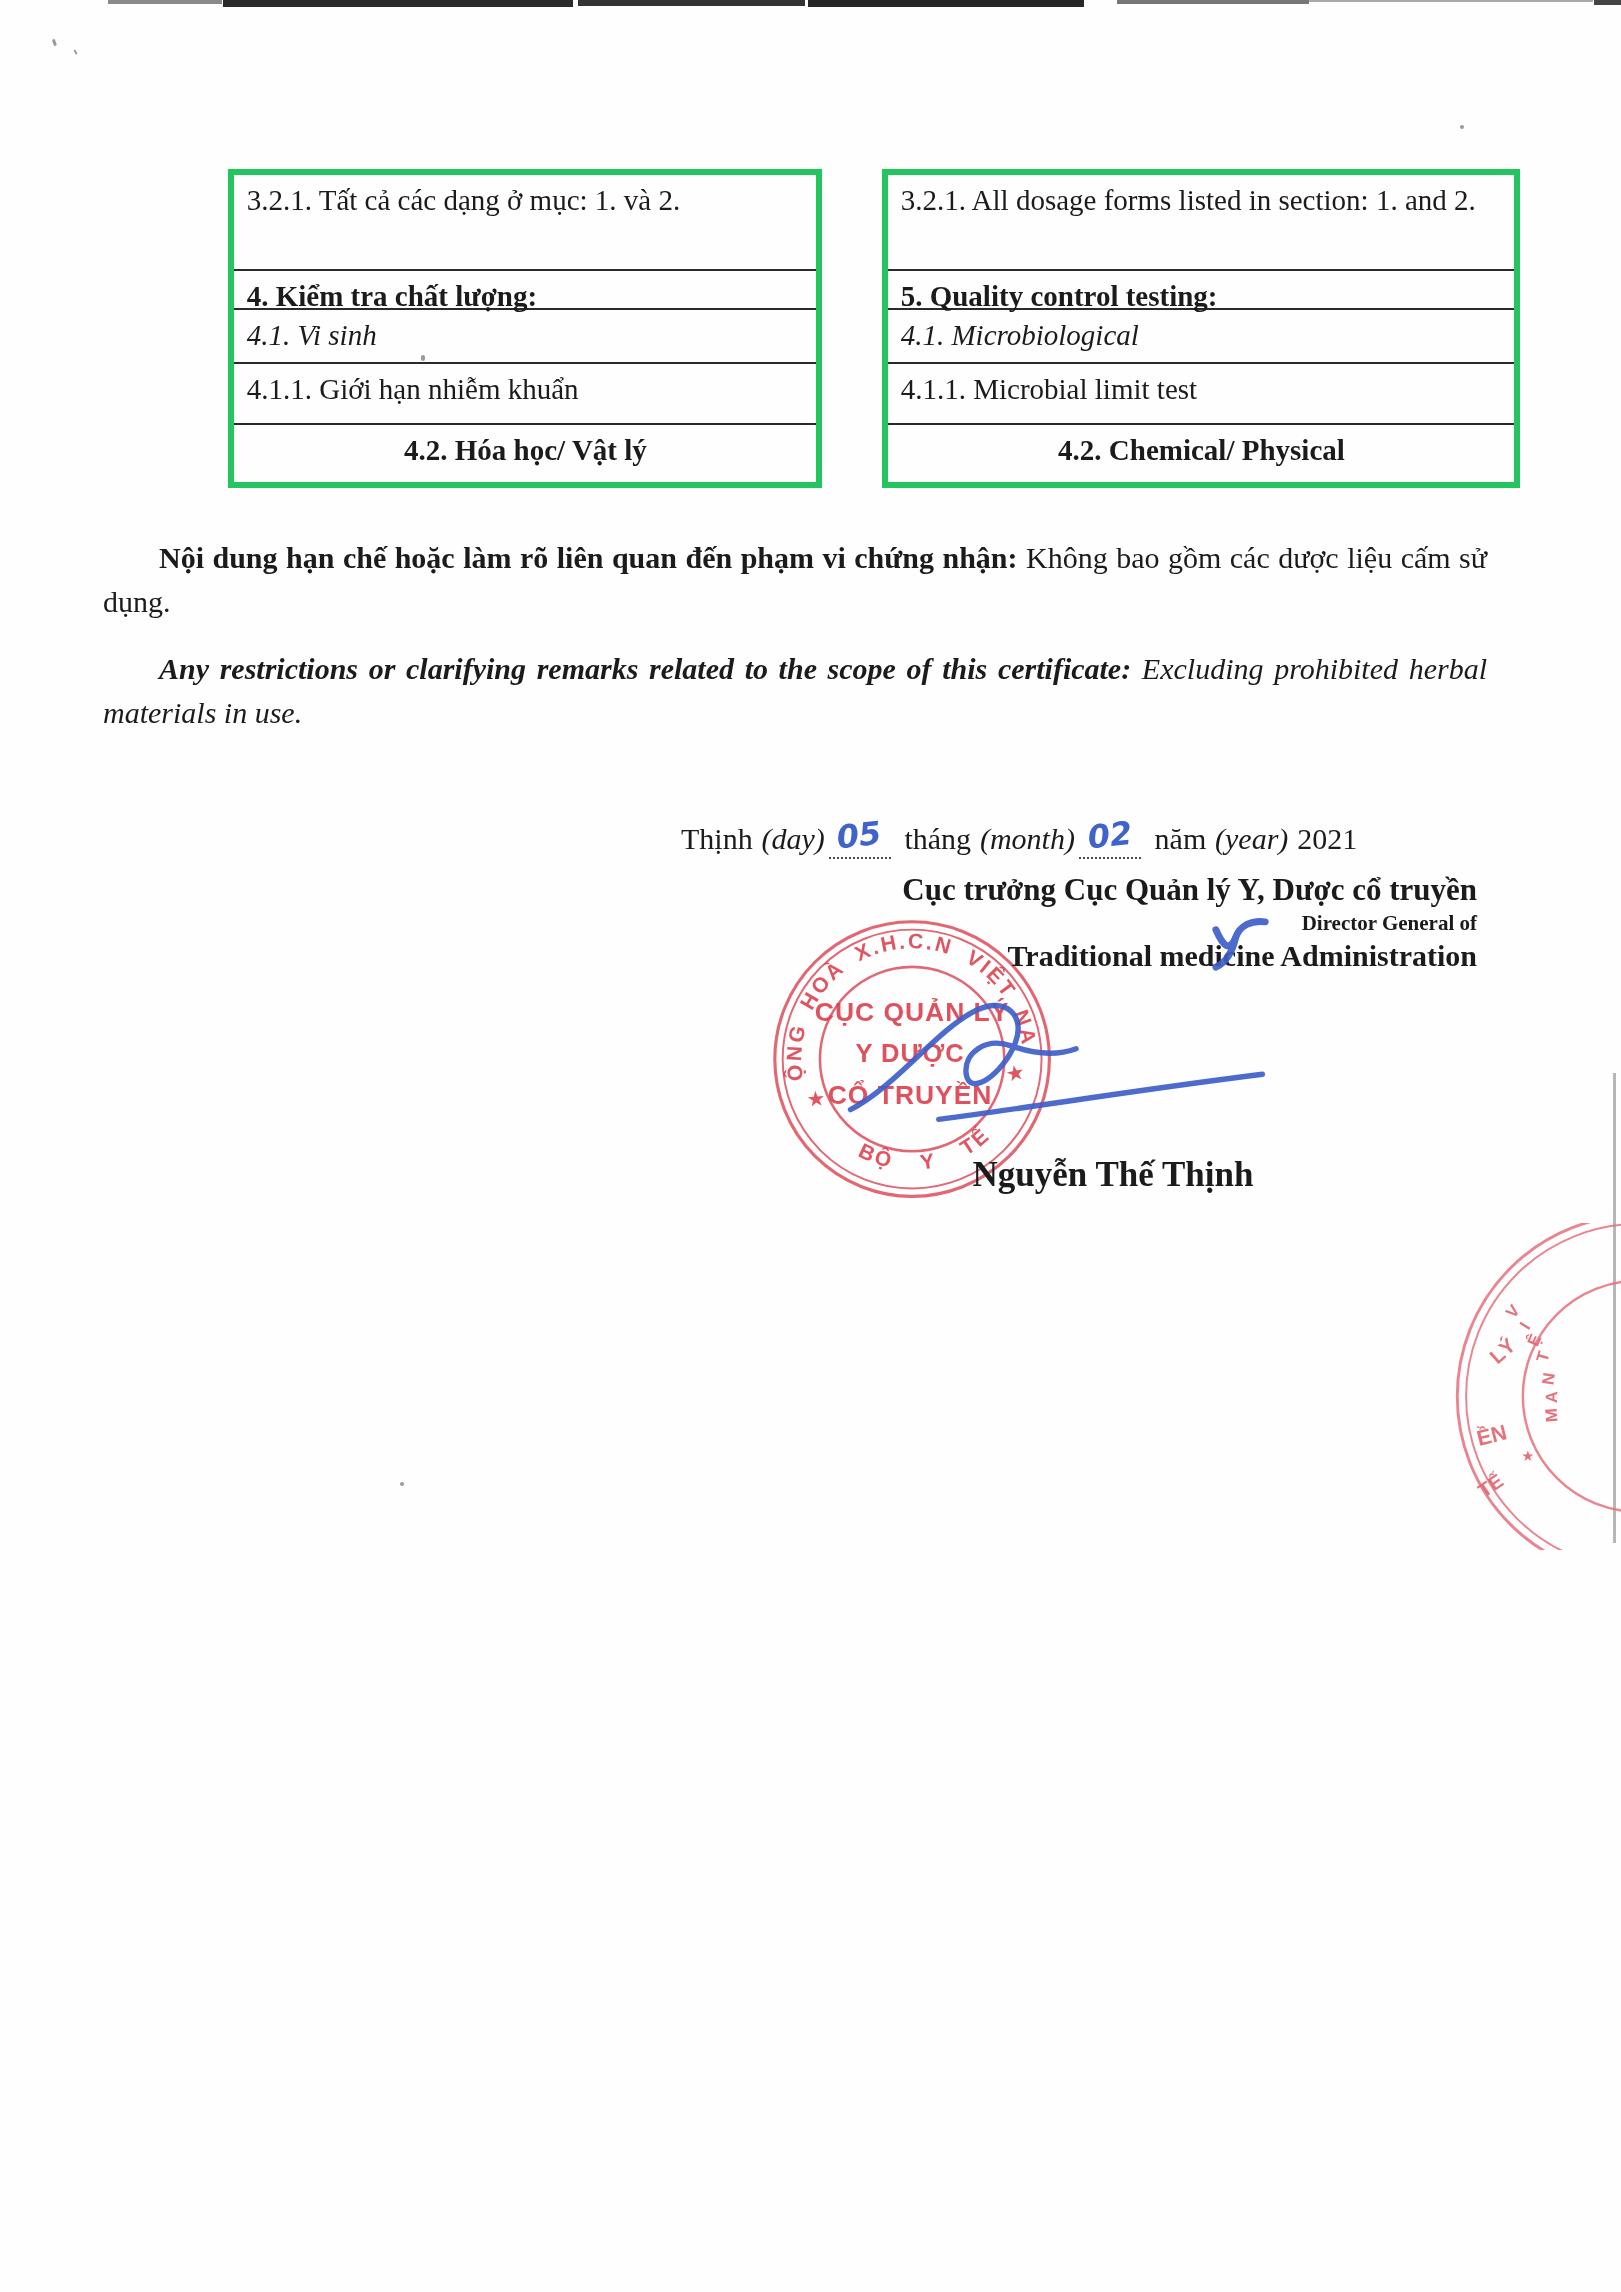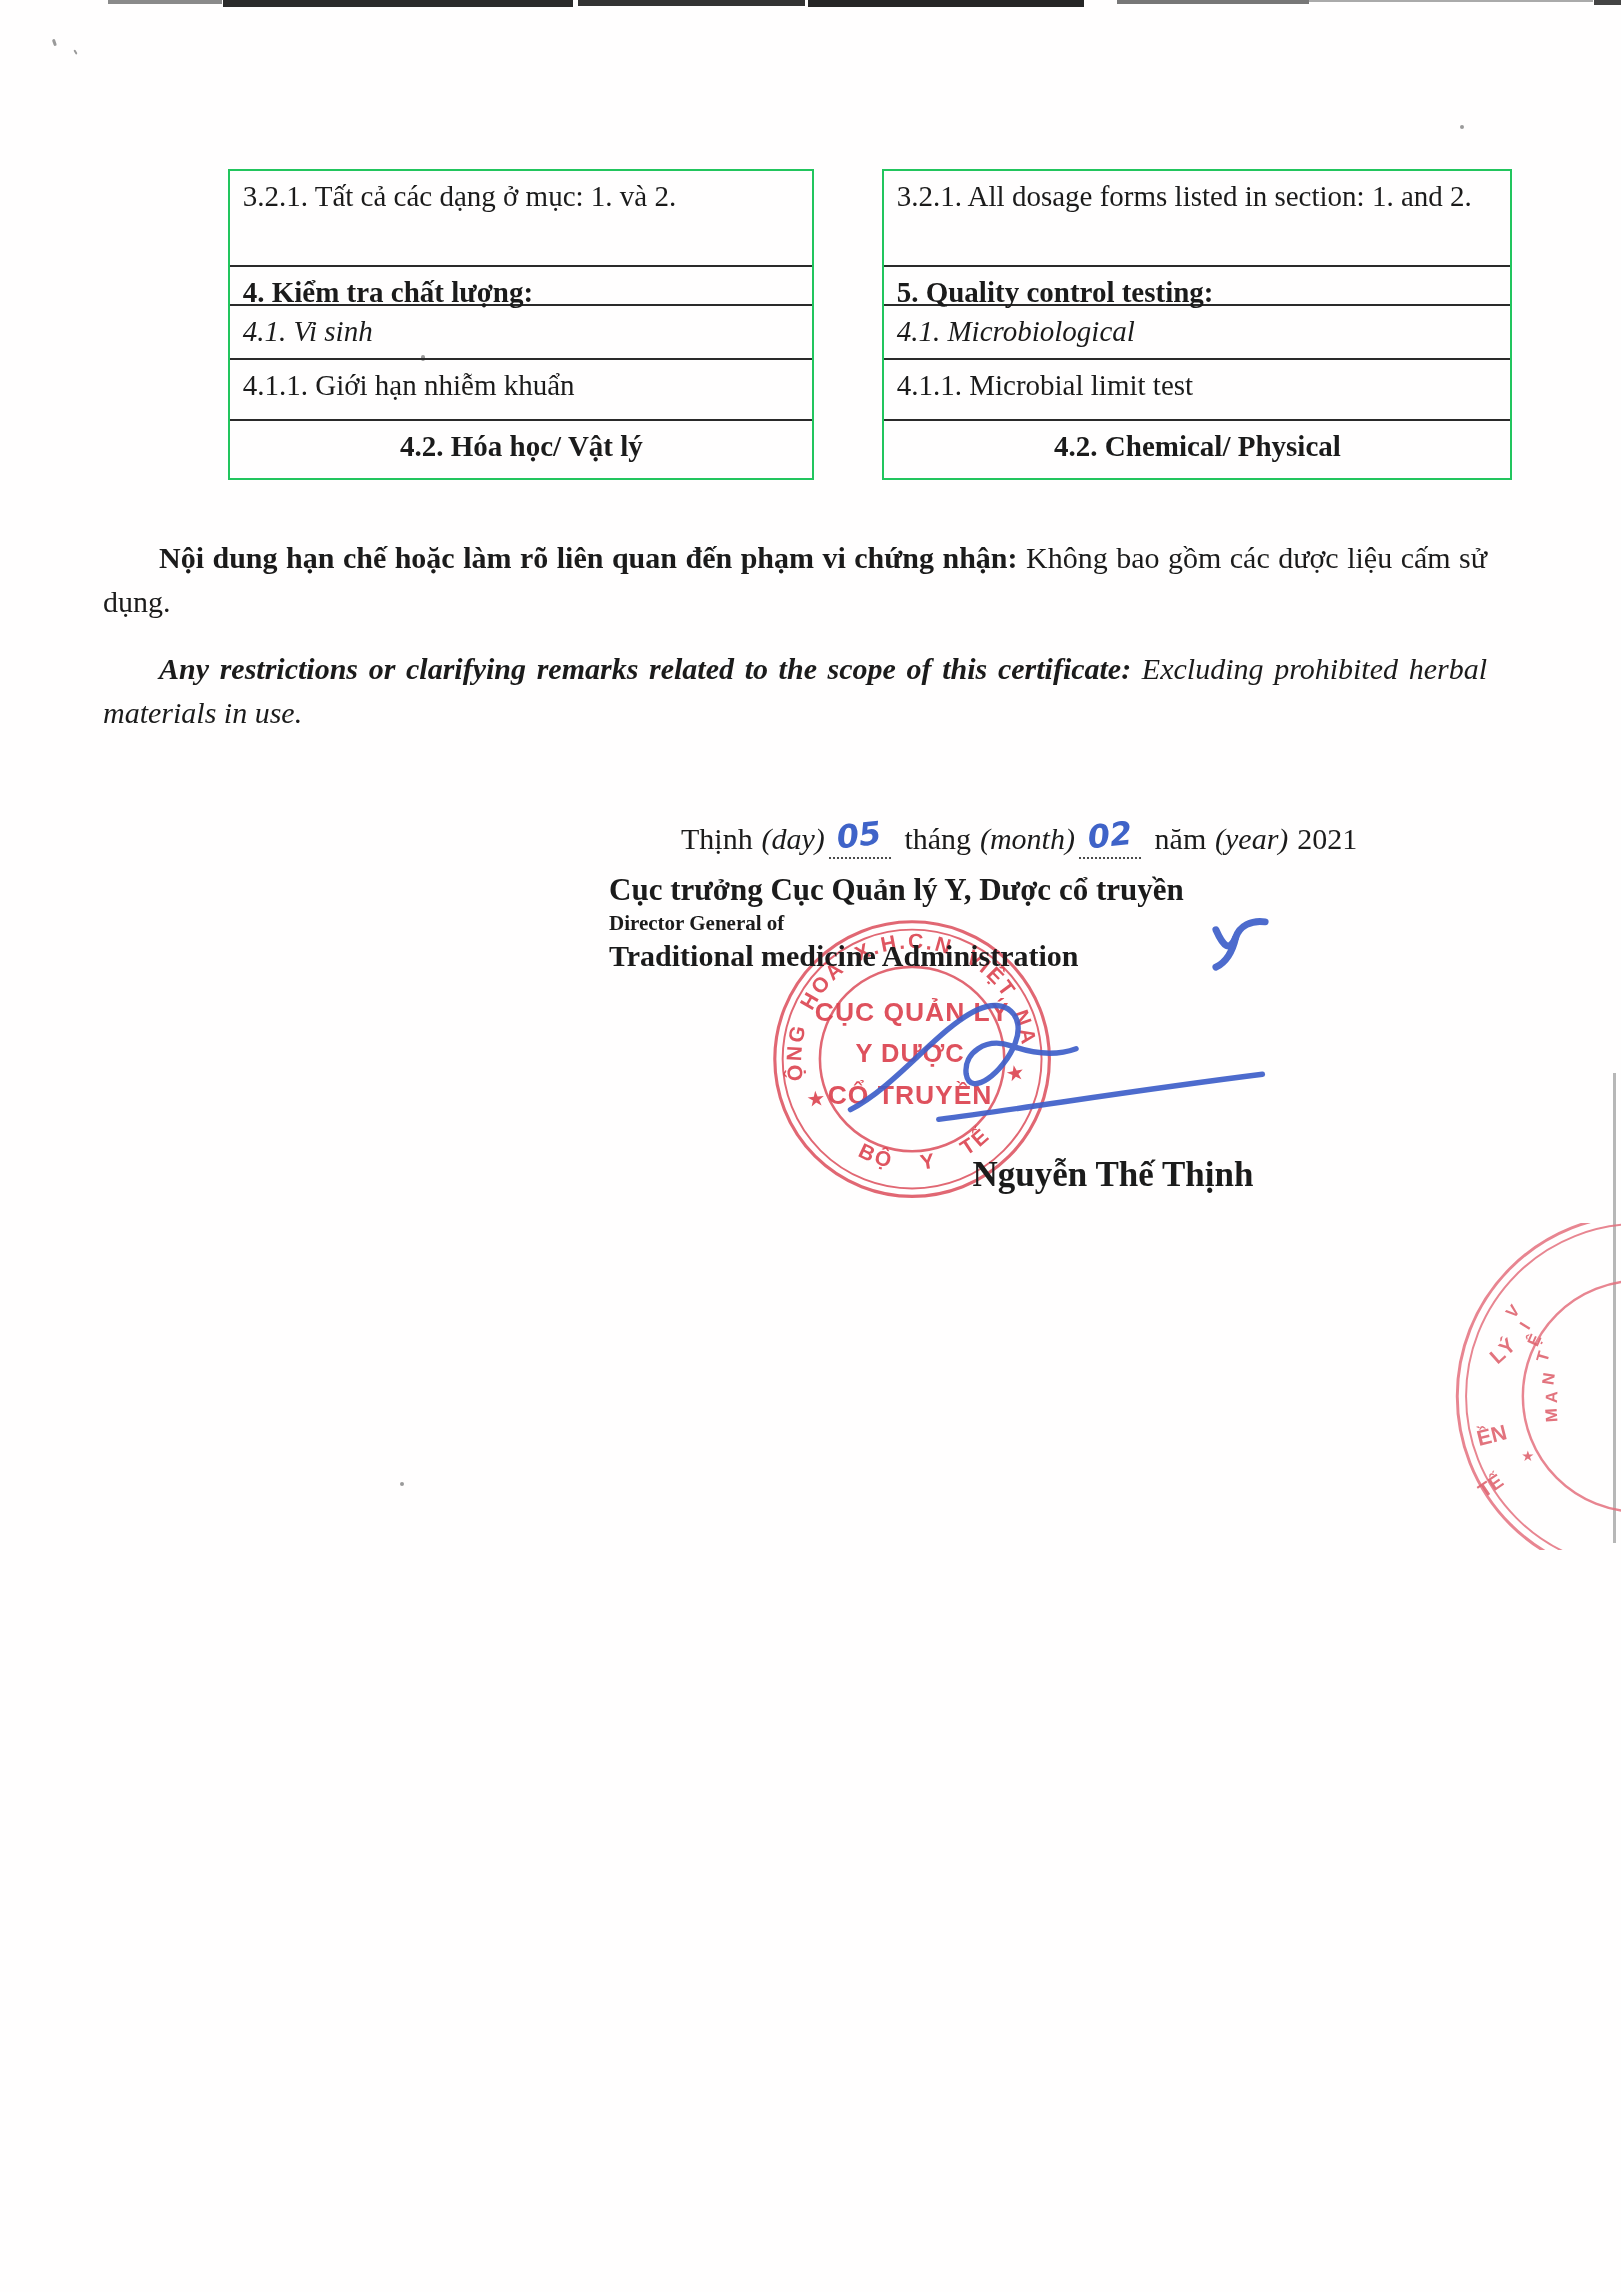--- a/index.html
+++ b/index.html
@@ -3,40 +3,40 @@
 <meta charset="utf-8">
 <style>
   html,body{margin:0;padding:0;background:#e8e8e8;}
   .page{position:relative;width:1621px;height:2293px;background:#fffefe;overflow:hidden;
         font-family:"Liberation Serif","DejaVu Serif",serif;color:#1b1b1b;margin:0 auto;}
   
   .strip{position:absolute;top:0;}
   .speck{position:absolute;background:#9a9a9a;border-radius:2px;}
   .edgeline{position:absolute;width:2.9px;background:#9f9f9f;opacity:.75;}
   
-  .tbl{position:absolute;top:169px;border:2px solid #22c55e;background:transparent;}
+  .tbl{position:absolute;top:169px;border:6px solid #22c55e;background:transparent;}
   .trow{box-sizing:border-box;border-bottom:2px solid #2a2a2a;padding:6.9px 11.8px 0 12.7px;
         font-size:29px;line-height:1.3;}
   .trow:last-child{border-bottom:none;text-align:center;}
   .r1{height:96px}.r2{height:39px}.r3{height:54px}.r4{height:61px}.r5{height:57px}
   .bold{font-weight:bold}
   .bolditalic{font-weight:normal;font-style:italic}
   
   .para{position:absolute;left:103px;width:1384px;font-size:30px;line-height:1.47;
         text-align:justify;text-indent:56px;}
   .italicpara{font-style:italic;}
   
   .dateline{position:absolute;left:681px;top:819px;font-size:30px;white-space:nowrap;}
   .dl-it{font-style:italic;}
   .dl-gap1{margin-right:8.8px}
   .hand-wrap{display:inline-block;border-bottom:2.9px dotted #4a4a4a;padding:0 8.8px;margin:0 13.7px 0 3.9px;}
   .hand{display:inline-block;font-family:"DejaVu Sans",sans-serif;font-style:italic;font-weight:bold;
         color:#3f63c8;font-size:32px;transform:rotate(-6deg) translateY(-2.9px);}
   
-  .sigblock{position:absolute;left:609px;top:870px;width:853px;text-align:left;
+  .sigblock{position:absolute;left:624px;top:870px;width:853px;text-align:right;
             font-weight:bold;font-size:31px;line-height:1.28;z-index:4;}
   .sigblock .l2{font-size:21px}
   .sigblock .l3{font-size:30px}
   .signame{position:absolute;left:912px;top:1155px;width:402px;text-align:center;
            font-weight:bold;font-size:35px;z-index:6;}
   
   .stampsvg{position:absolute;z-index:1;}
   .inksvg{position:absolute;z-index:7;}
   .stamp-ring-text{font-family:"Liberation Sans","DejaVu Sans",sans-serif;font-weight:bold;
                    font-size:21.5px;letter-spacing:2.5px;word-spacing:7px;}

